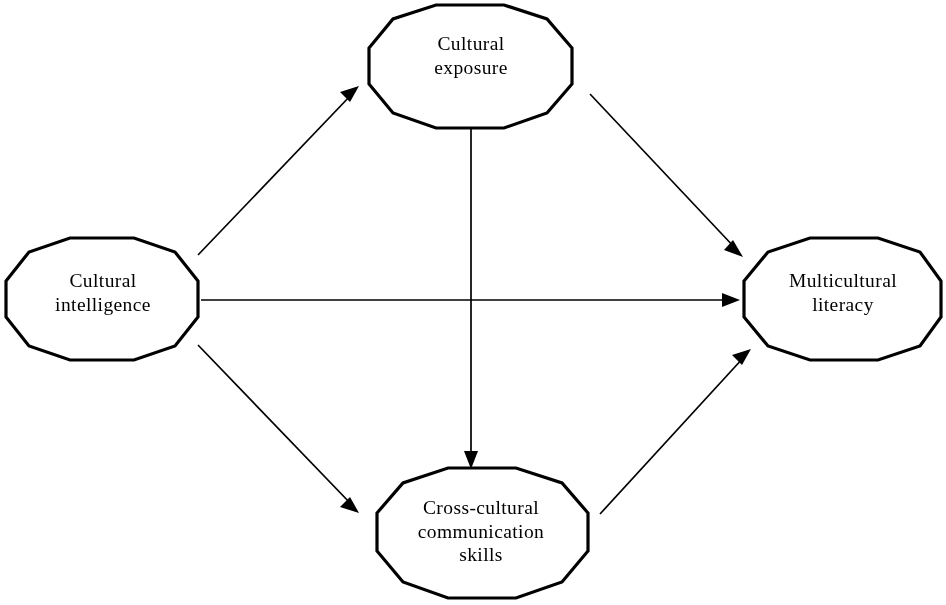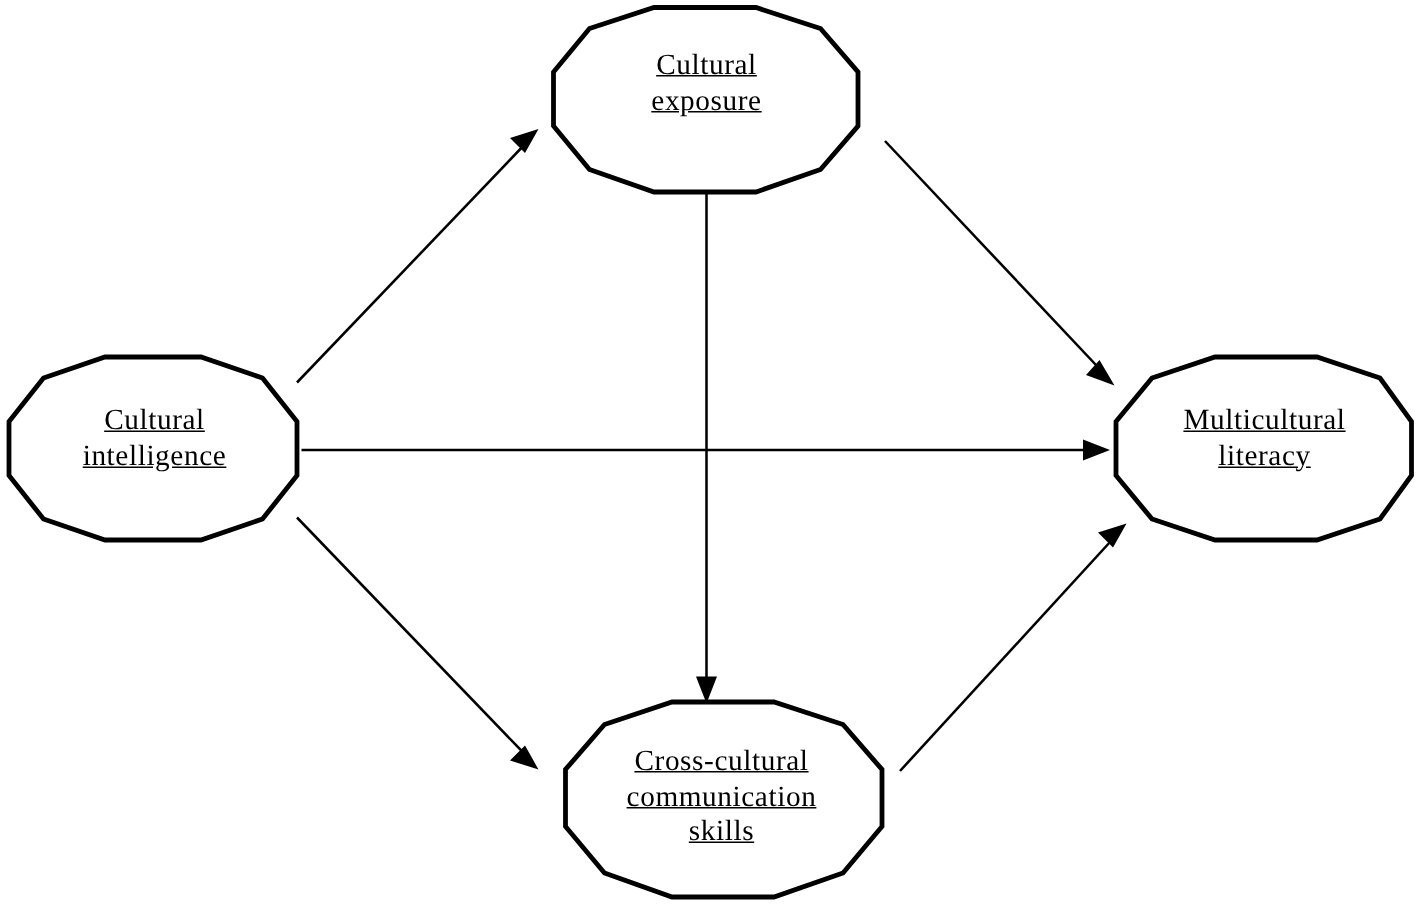--- a/index.html
+++ b/index.html
@@ -41,21 +41,20 @@
   .node-label {
     position: absolute;
     text-align: center;
     color: #000000;
     font-family: "Liberation Serif", "DejaVu Serif", serif;
     font-size: 19.5px;
     line-height: 23.5px;
     letter-spacing: 0.4px;
     white-space: pre;
     pointer-events: none;
-    text-decoration: underline;
   }
   #label-cultural-intelligence {
     left: 20px;
     top: 269px;
     width: 166px;
   }
   #label-cultural-exposure {
     left: 383px;
     top: 32px;
     width: 176px;

